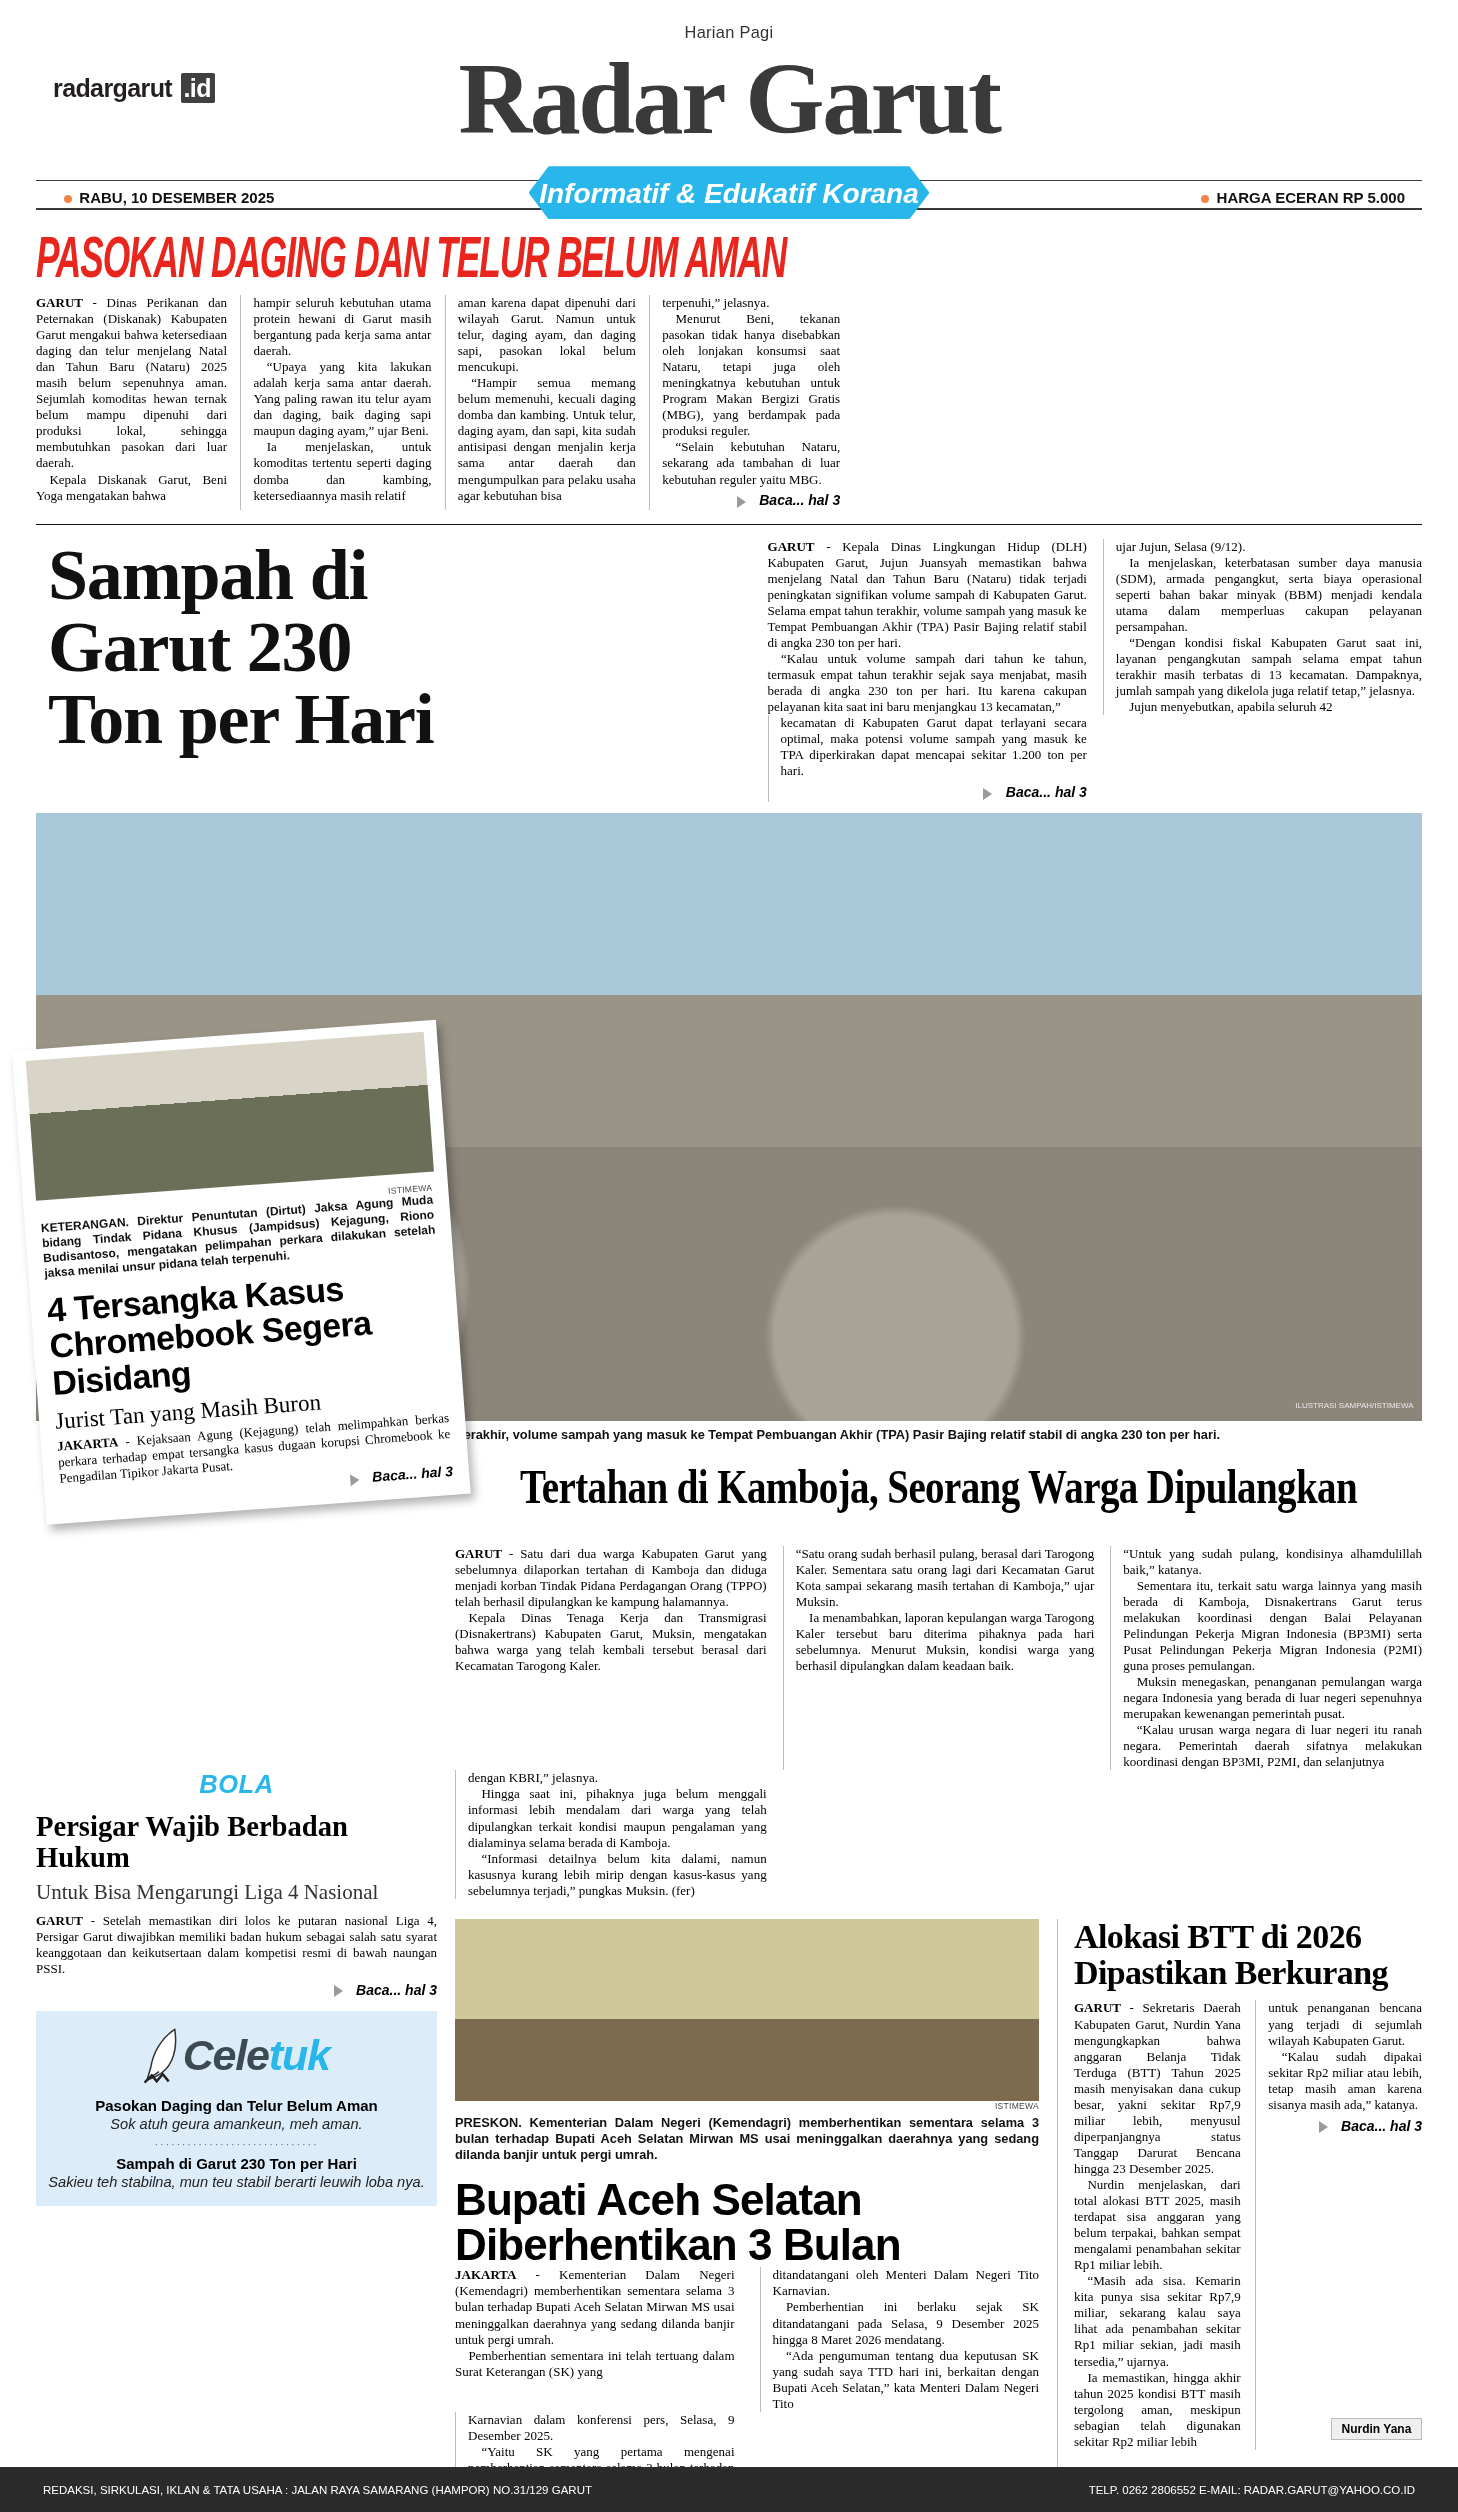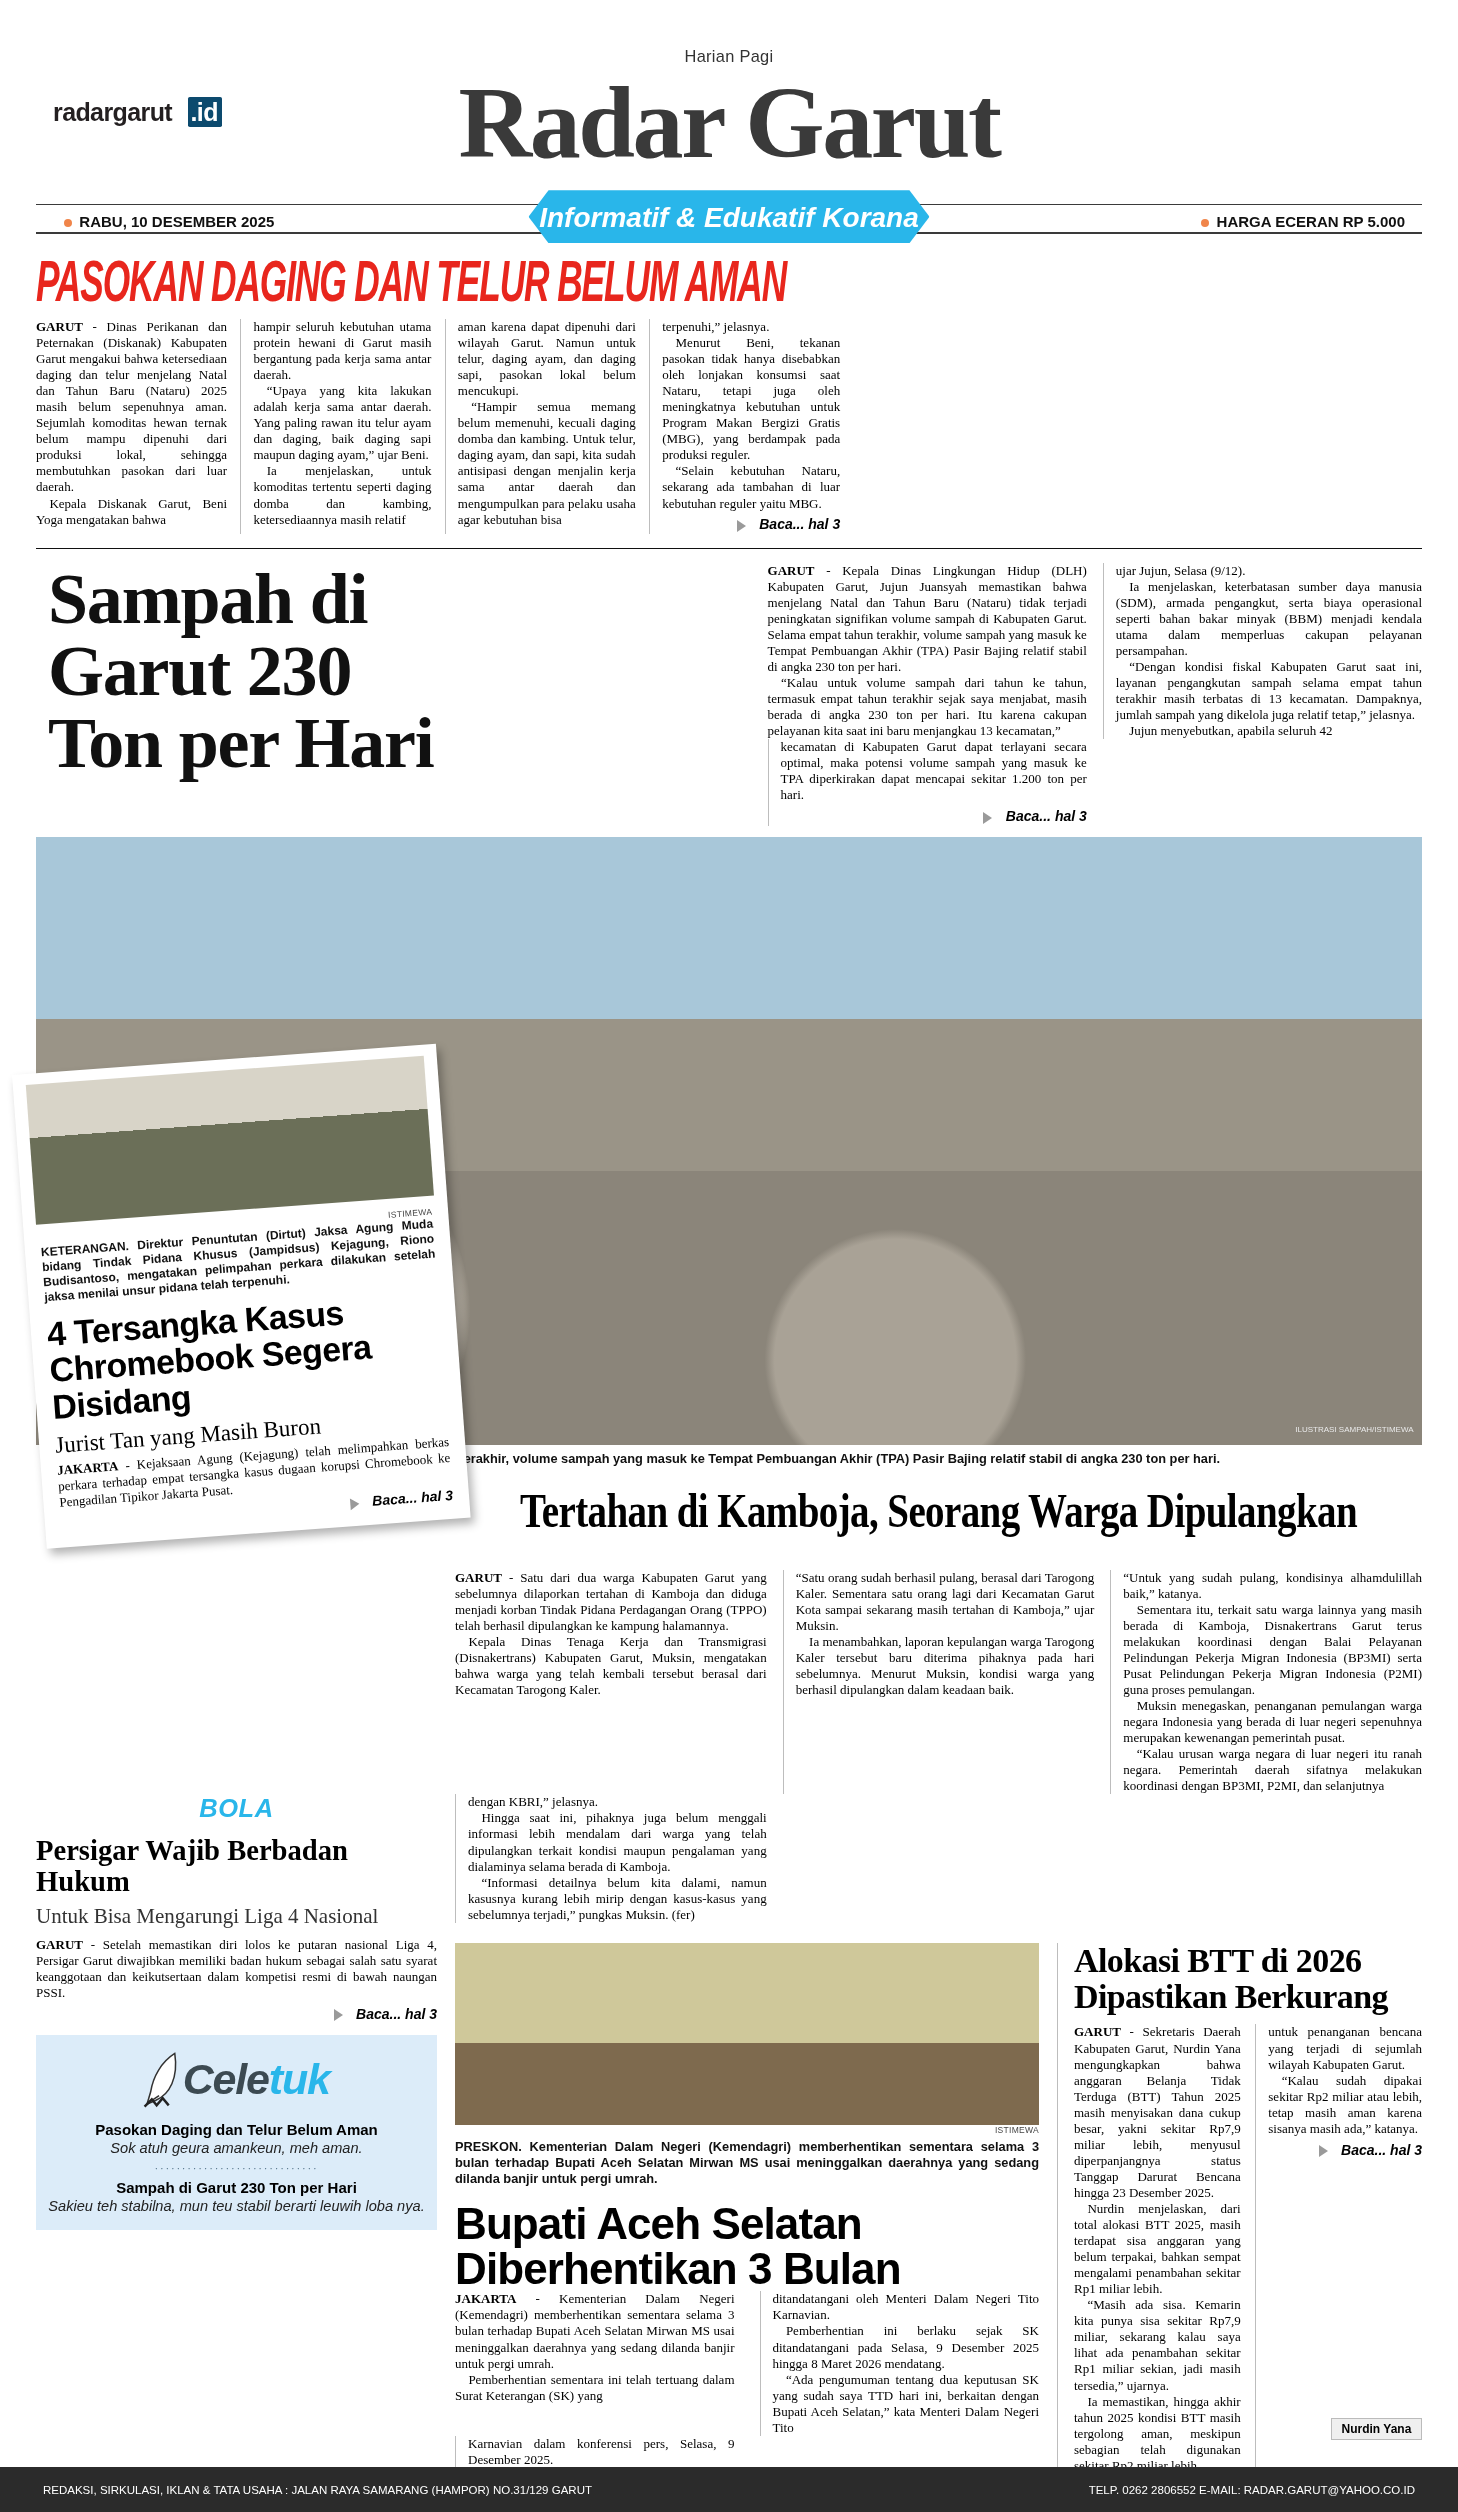--- a/index.html
+++ b/index.html
@@ -6,27 +6,27 @@
   body {
     width: 1458px; height: 2512px;
     background:#ffffff;
     font-family: "Liberation Serif", serif;
     position: relative;
     overflow: hidden;
   }
   .page { width:1458px; height:2512px; position:relative; padding:0 36px; }
 
   
-  .harian { text-align:center; font-family:"Liberation Sans",sans-serif; font-size:16.4px; letter-spacing:0.3px; color:#333; padding-top:47px; }
+  .harian { text-align:center; font-family:"Liberation Sans",sans-serif; font-size:16.4px; letter-spacing:0.3px; color:#333; padding-top:23px; }
   .mast-row { position:relative; height:122px; }
   .logo-url {
     position:absolute; left:17px; top:32px;
     font-family:"Liberation Sans",sans-serif; font-weight:bold; font-size:25px; color:#231f20; letter-spacing:-0.6px;
   }
-  .logo-url .id { background:#0c4a6e; color:#fff; padding:0.6px 4.3px 1.2px 2.4px; border-radius:1.8px; margin-left:16px; }
+  .logo-url .id { background:#404040; color:#fff; padding:0.6px 4.3px 1.2px 2.4px; border-radius:1.8px; margin-left:9px; }
   .mast-title {
     text-align:center; font-family:"Liberation Serif",serif; font-weight:bold;
     font-size:102px; color:#3a3a3a; letter-spacing:-2.4px; line-height:1; padding-top:6px;
   }
   .rules { position:relative; height:36px; margin-top:12px; }
   .rule-line { position:absolute; left:0; right:0; height:1.8px; background:#3a3a3a; }
   .rule-line.top { top:3.6px; }
   .rule-line.bot { top:32px; }
   .slogan {
     position:absolute; left:50%; transform:translateX(-50%); top:-9.7px;

